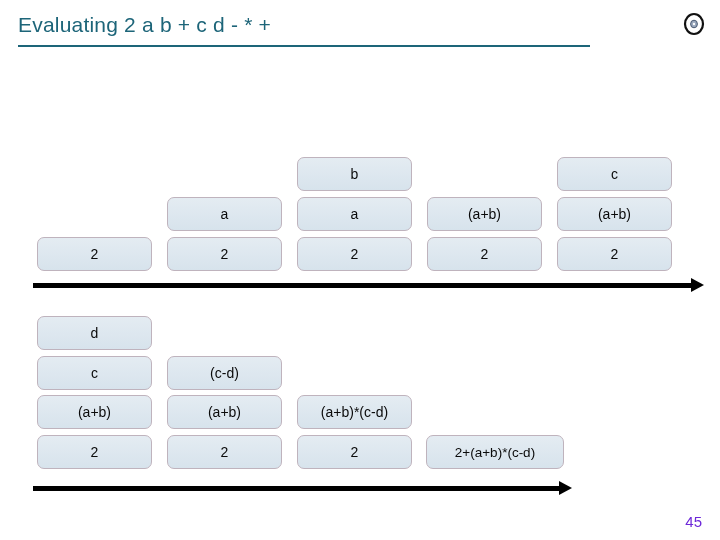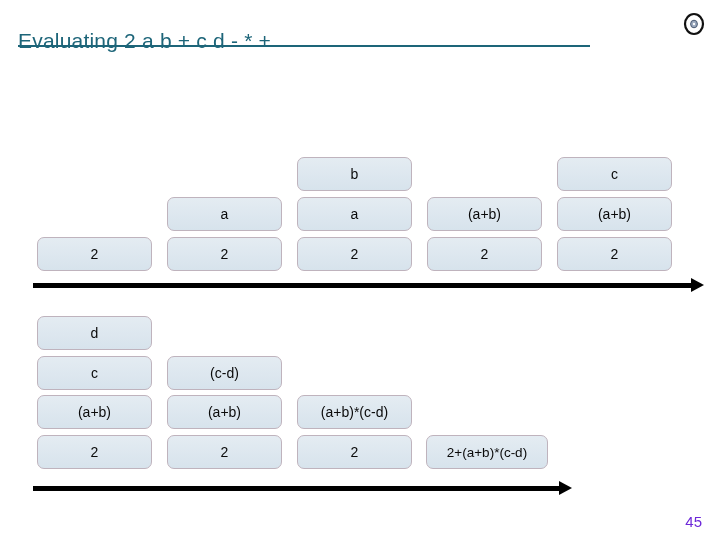--- a/index.html
+++ b/index.html
@@ -18,21 +18,20 @@
   
   .slide-title {
     position: absolute;
     left: 18px;
     top: 12px;
     font-size: 21px;
     line-height: 26px;
     color: #1d6579;
     letter-spacing: 0.2px;
     white-space: nowrap;
-    margin-top: 16px;
   }
   .title-rule {
     position: absolute;
     left: 18px;
     top: 45px;
     width: 572px;
     height: 2px;
     background: #1d6579;
   }
 
@@ -63,21 +62,21 @@
   .stack-box.wide-result {
     font-size: 13.5px;
   }
 
   
   .col1 { left: 37px;  width: 115px; }
   .col2 { left: 167px; width: 115px; }
   .col3 { left: 297px; width: 115px; }
   .col4 { left: 427px; width: 115px; }
   .col5 { left: 557px; width: 115px; }
-  .col-result { left: 426px; width: 122px; text-align: center; }
+  .col-result { left: 426px; width: 138px; text-align: center; }
 
   
   .rowA { top: 157px; }
   .rowB { top: 197px; }
   .rowC { top: 237px; }
 
   
   .rowD { top: 316px; }
   .rowE { top: 356px; }
   .rowF { top: 395px; }

